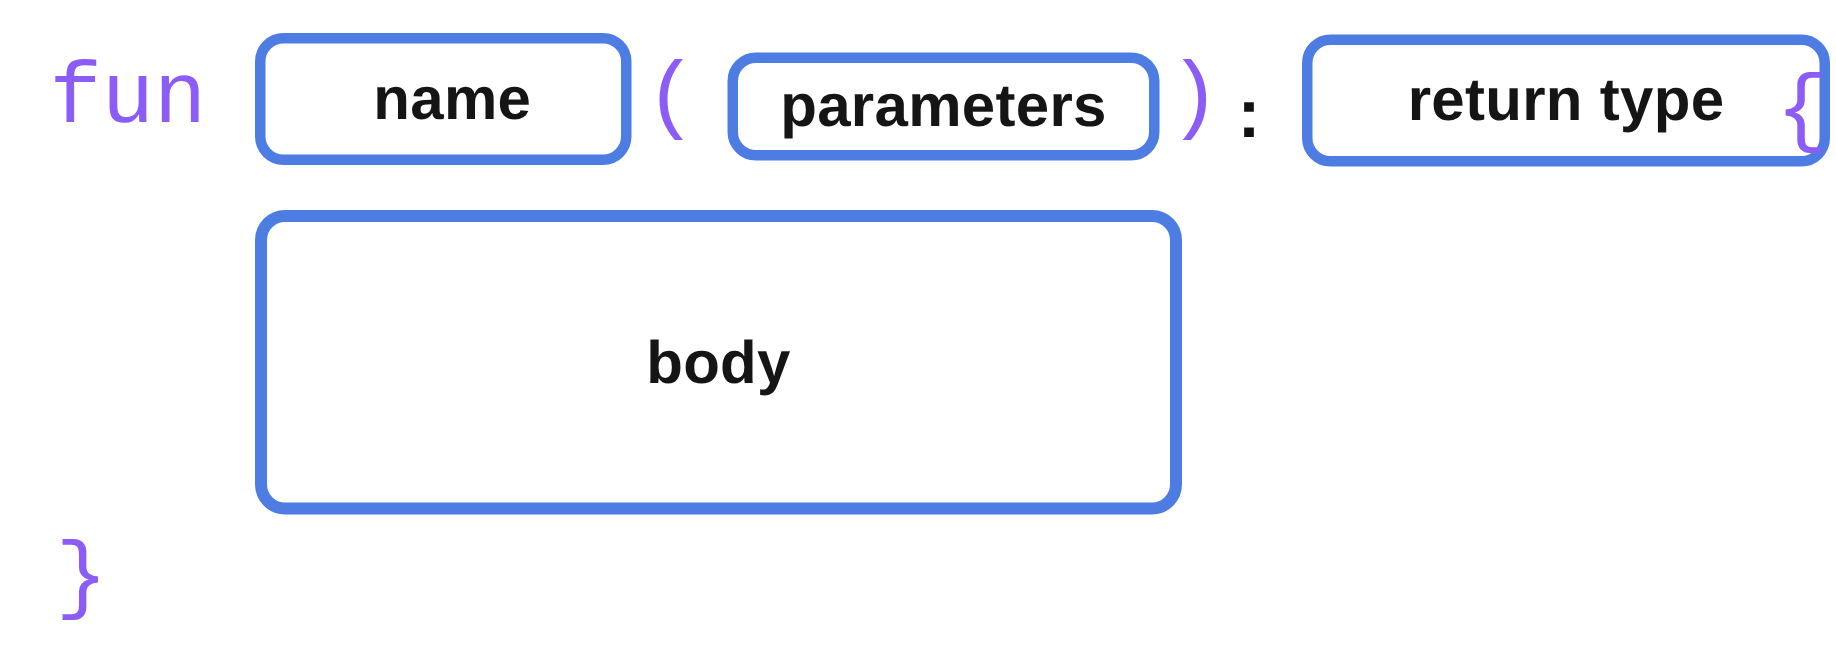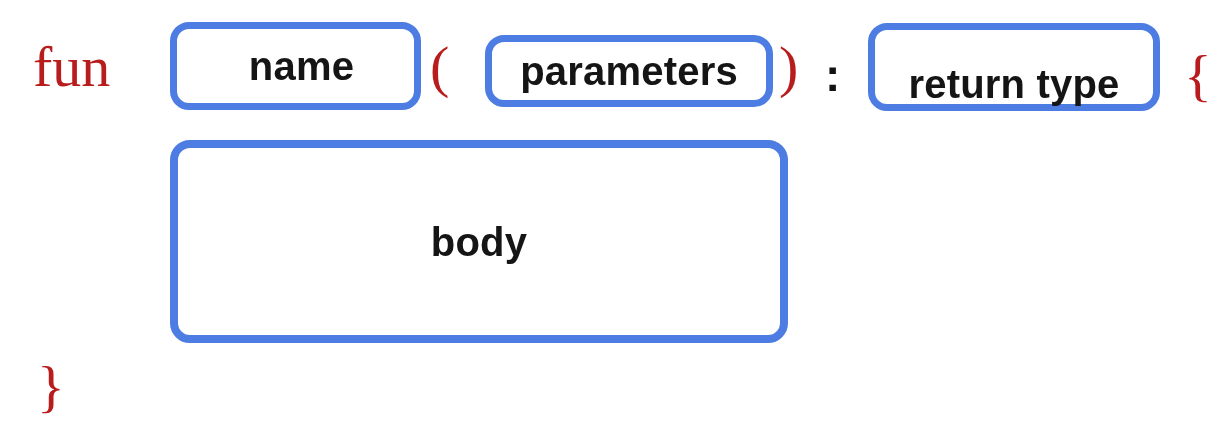--- a/index.html
+++ b/index.html
@@ -10,24 +10,24 @@
   .canvas {
     position: relative;
     width: 1224px;
     height: 436px;
     background: #ffffff;
     overflow: hidden;
     font-family: "Liberation Sans", sans-serif;
   }
   .code {
     position: absolute;
-    font-family: Liberation Serif, serif;
+    font-family: Liberation Mono, monospace;
     font-size: 58px;
     line-height: 58px;
-    color: #b91c1c;
+    color: #8b5cf6;
     white-space: pre;
     font-weight: 400;
   }
   .colon {
     position: absolute;
     font-family: "Liberation Sans", "DejaVu Sans", sans-serif;
     font-weight: 700;
     font-size: 46px;
     line-height: 46px;
     color: #111111;
@@ -47,21 +47,21 @@
     font-weight: 700;
     font-size: 40px;
     line-height: 1;
     color: #151515;
     letter-spacing: 0.2px;
     white-space: nowrap;
   }
   
   .pill-name        { left: 170px; top: 22px;  width: 251px; height: 88px; padding-left: 12px; }
   .pill-parameters  { left: 485px; top: 35px;  width: 288px; height: 72px; }
-  .pill-return-type { left: 868px; top: 23px;  width: 292px; height: 88px; align-items: flex-end; }
+  .pill-return-type { left: 868px; top: 23px;  width: 352px; height: 88px; }
   
   .pill-body {
     left: 170px; top: 140px; width: 618px; height: 203px;
     border-width: 8px;
     border-radius: 20px;
   }
   
   .kw-fun       { left: 33px;   top: 38px;  }
   .paren-open   { left: 430px;  top: 38px;  }
   .paren-close  { left: 779px;  top: 38px;  }

